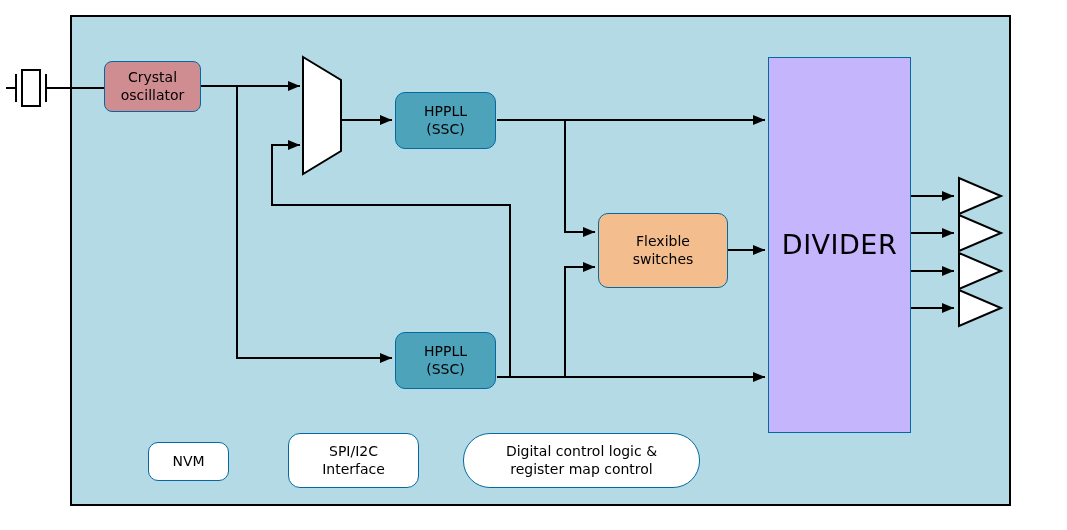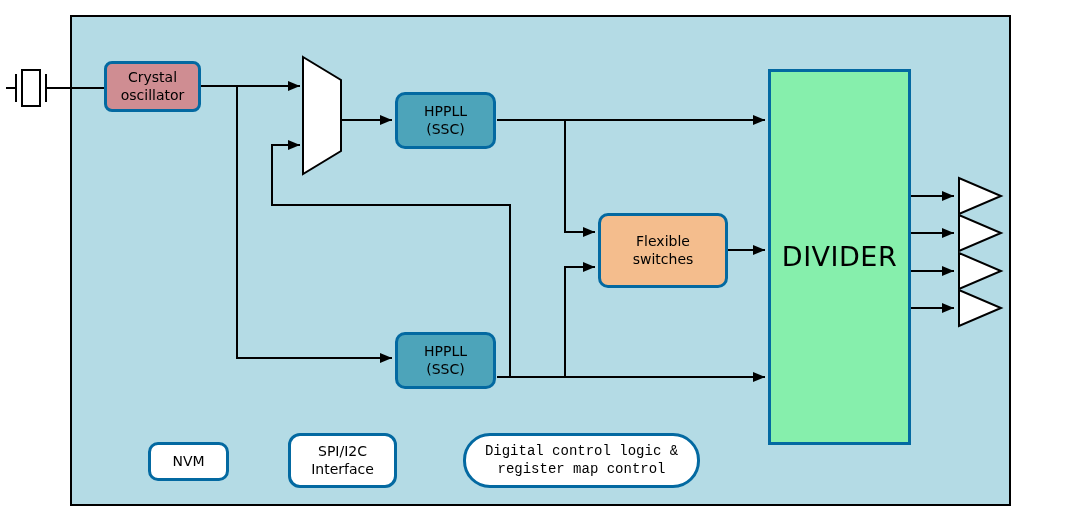--- a/index.html
+++ b/index.html
@@ -7,39 +7,39 @@
     position:relative;width:1067px;height:530px;overflow:hidden;
     font-family:"DejaVu Sans","Liberation Sans",sans-serif;color:#000;
     background:#ffffff;
   }
   .chip{
     position:absolute;left:70px;top:15px;width:941px;height:491px;
     border:2px solid #000;box-sizing:border-box;
   }
   svg.wires{position:absolute;left:0;top:0;width:1067px;height:530px;}
   .blk{
-    position:absolute;box-sizing:border-box;border:3px solid #0369a1;
+    position:absolute;box-sizing:border-box;border:1px solid #0369a1;
     display:flex;flex-direction:column;align-items:center;justify-content:center;
     text-align:center;font-size:14px;line-height:1.28;
   }
   .blk .ln{display:block;white-space:nowrap;}
   .rounded8{border-radius:8px;}
   .rounded10{border-radius:10px;text-align:center;}
   .pill{background:#fff;}
   .crystal-osc{left:104px;top:61px;width:97px;height:51px;}
   .hppll-top{left:395px;top:92px;width:101px;height:57px;}
   .hppll-bottom{left:395px;top:332px;width:101px;height:57px;}
   .flex-sw{left:598px;top:213px;width:130px;height:75px;}
   .divider{
     left:768px;top:57px;width:143px;height:376px;
     font-size:27px;letter-spacing:0.5px;
   }
   .nvm{left:148px;top:442px;width:81px;height:39px;border-radius:10px;}
-  .spi{left:288px;top:433px;width:109px;height:55px;border-radius:12px;}
-  .digctl{left:463px;top:433px;width:237px;height:55px;border-radius:27px;font-family:Liberation Mono, monospace;}
+  .spi{left:288px;top:433px;width:131px;height:55px;border-radius:12px;}
+  .digctl{left:463px;top:433px;width:237px;height:55px;border-radius:27px;}
 </style>
 </head>
 <body>
 
 <div class="stage">
 
   <div class="chip" style="background: rgb(180, 219, 229);"></div>
 
   <svg class="wires" viewBox="0 0 1067 530">
     <defs>
@@ -95,21 +95,21 @@
   <div class="blk rounded10 hppll-bottom" style="background: rgb(77, 164, 186);">
     <span class="ln">HPPLL</span>
     <span class="ln">(SSC)</span>
   </div>
 
   <div class="blk rounded10 flex-sw" style="background: rgb(244, 189, 141);">
     <span class="ln">Flexible</span>
     <span class="ln">switches</span>
   </div>
 
-  <div class="blk divider" style="background: #86efac; margin-top: 12px;">
+  <div class="blk divider" style="background: #c4b5fd;">
     <span class="ln">DIVIDER</span>
   </div>
 
   <div class="blk pill nvm" style="background: rgb(255, 255, 255);">
     <span class="ln">NVM</span>
   </div>
 
   <div class="blk pill spi" style="background: rgb(255, 255, 255);">
     <span class="ln">SPI/I2C</span>
     <span class="ln">Interface</span>

